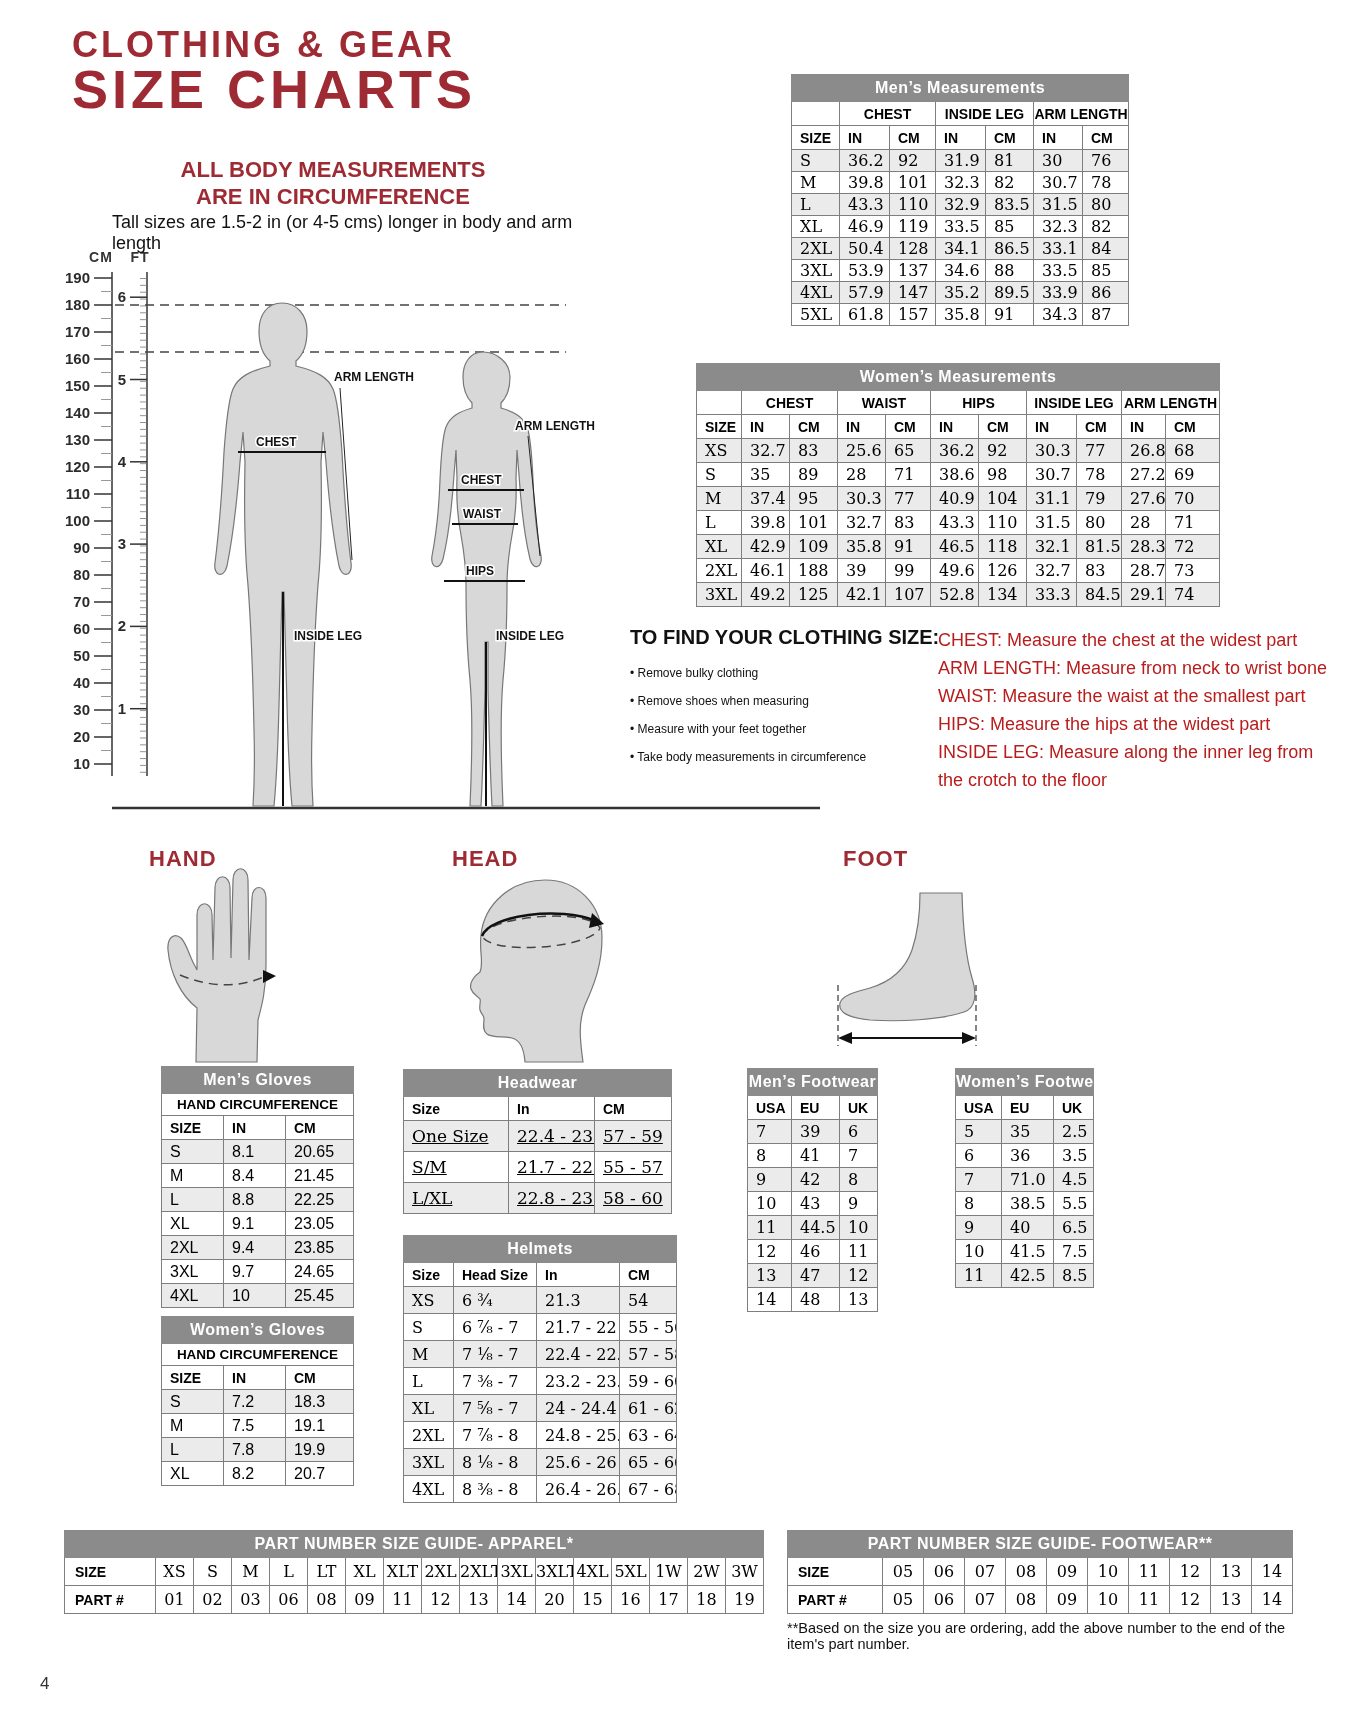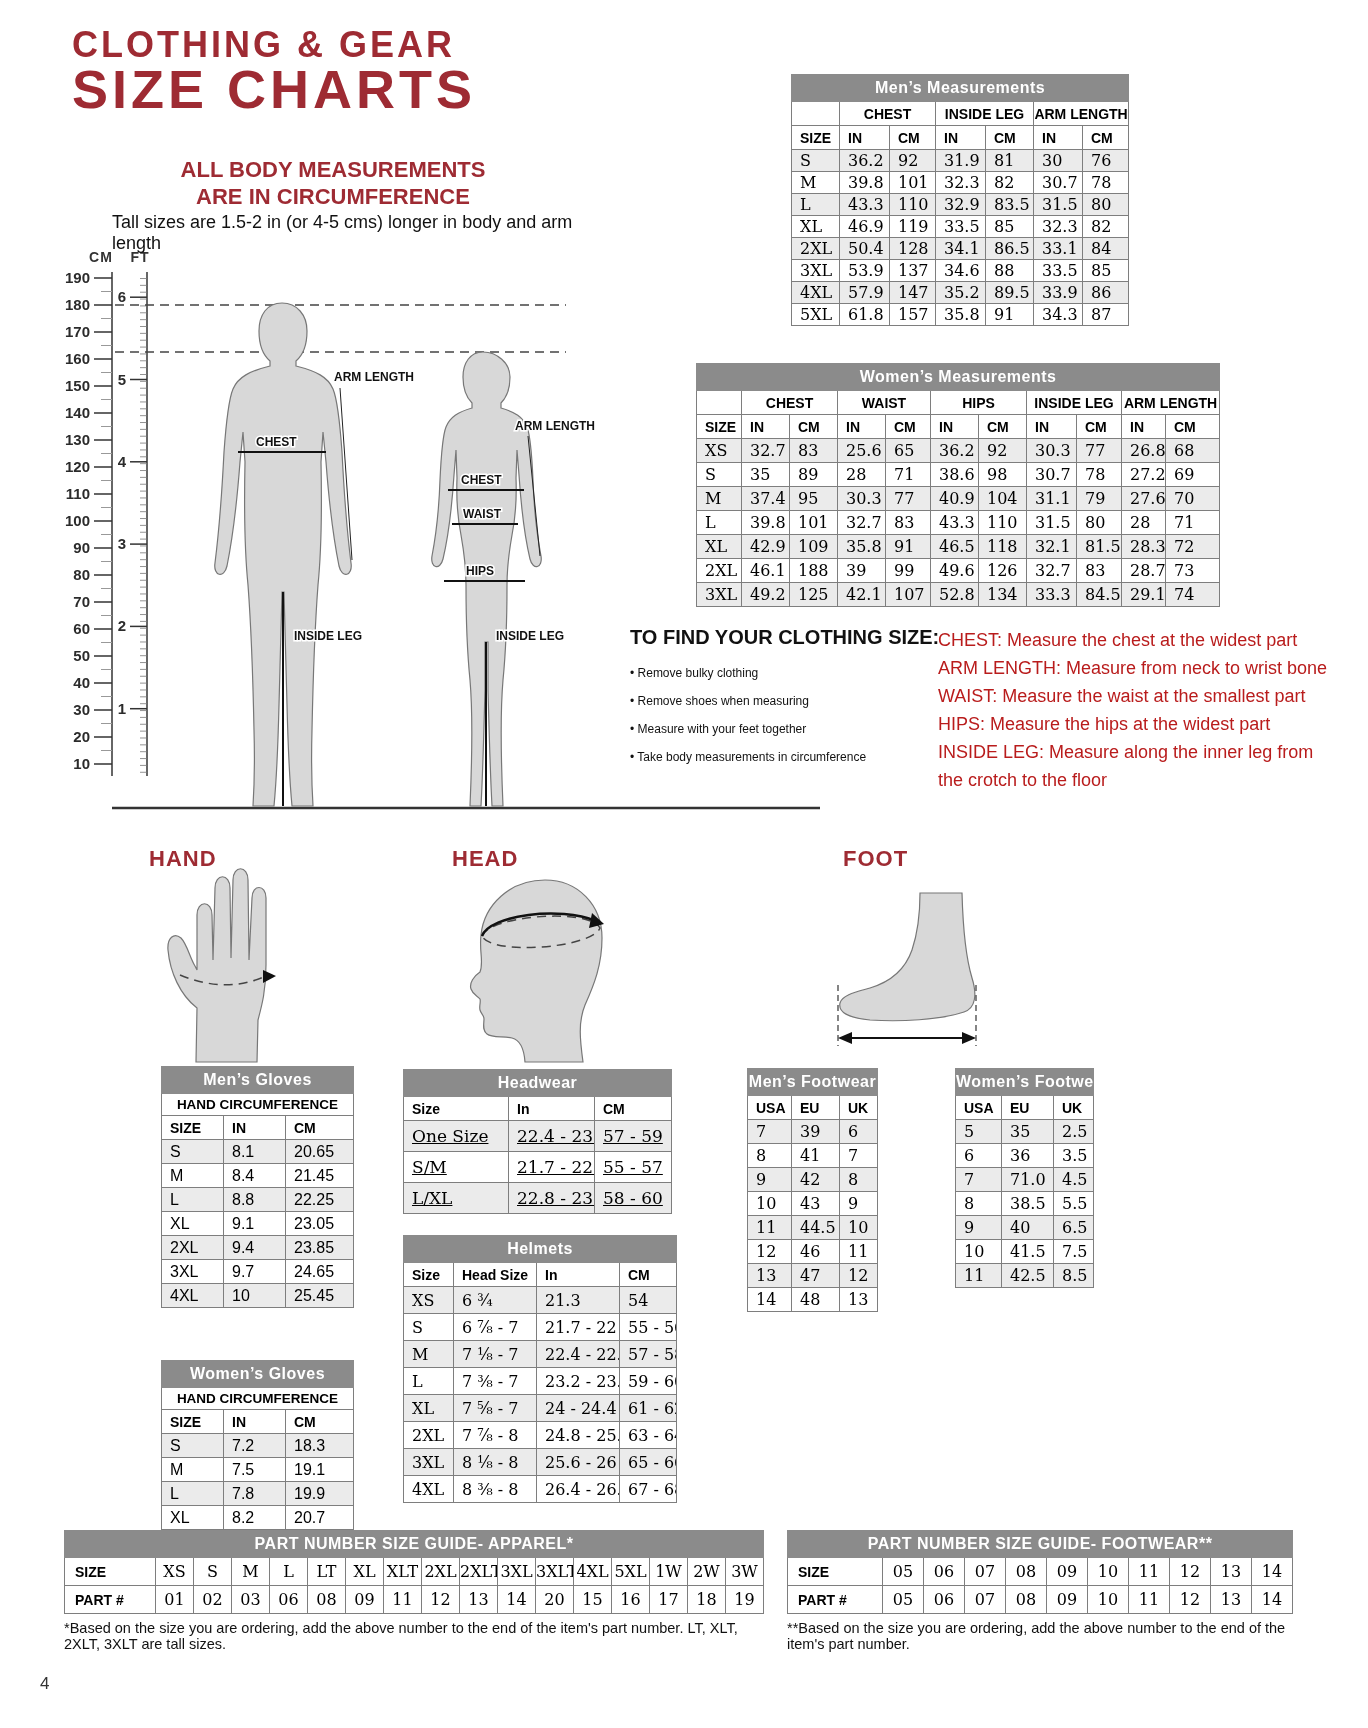--- a/index.html
+++ b/index.html
@@ -639,21 +639,21 @@
           <td>24.65</td>
         </tr>
         <tr>
           <td>4XL</td>
           <td>10</td>
           <td>25.45</td>
         </tr>
       </tbody>
   </table>
 
-  <table class="tbl gloves" style="left:161px; top:1316px; width:192px;margin-top:44px;">
+  <table class="tbl gloves" style="left:161px; top:1316px; width:192px;">
     <colgroup>
         <col style="width:62px">
         <col style="width:62px">
         <col style="width:68px">
       </colgroup>
     <thead>
       <tr class="bar">
           <th colspan="3">Women’s Gloves</th>
         </tr>
       <tr class="sub">
@@ -969,21 +969,20 @@
           <td>14</td>
           <td>20</td>
           <td>15</td>
           <td>16</td>
           <td>17</td>
           <td>18</td>
           <td>19</td>
         </tr>
       </tbody>
   </table>
-  <div class="footnote" style="left:64px; top:1620px; width:710px;">*Based on the size you are ordering, add the above number to the end of the item's part number. LT, XLT, 2XLT, 3XLT are tall sizes.</div>
 
   <table class="tbl part" style="left:787px; top:1530px; width:505px;">
     <colgroup>
       <col style="width:95px">
         <col style="width:41px">
         <col style="width:41px">
         <col style="width:41px">
         <col style="width:41px">
         <col style="width:41px">
         <col style="width:41px">

